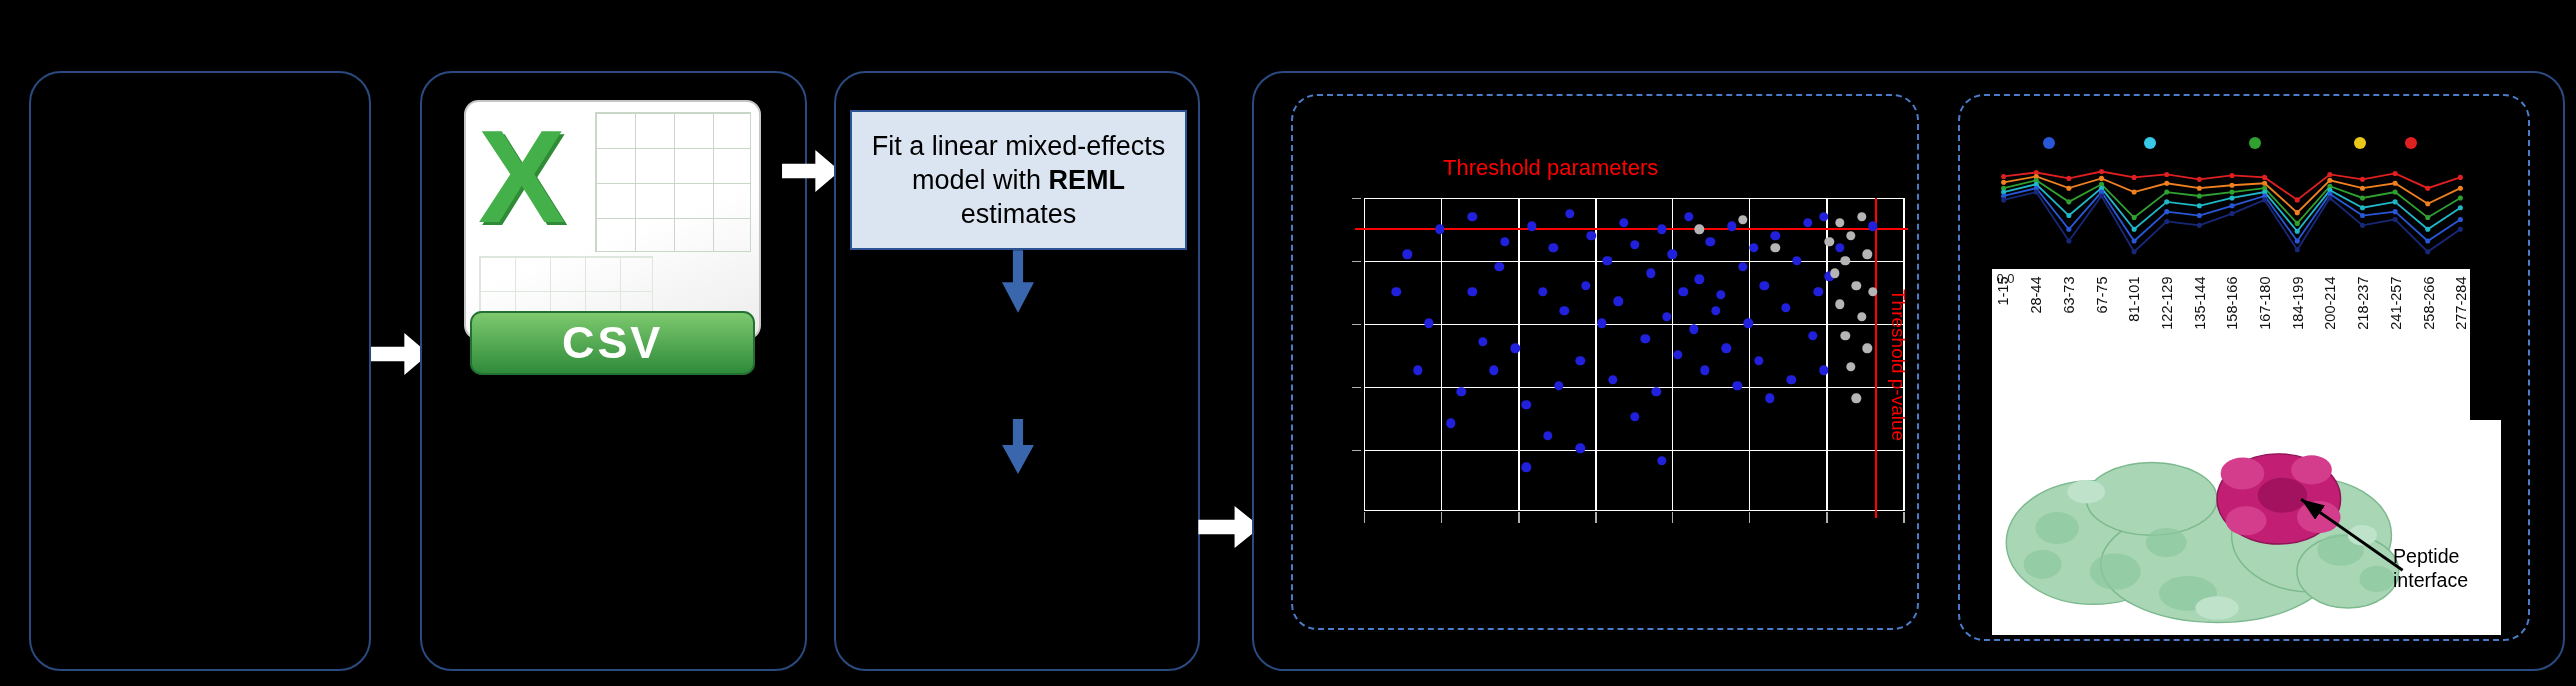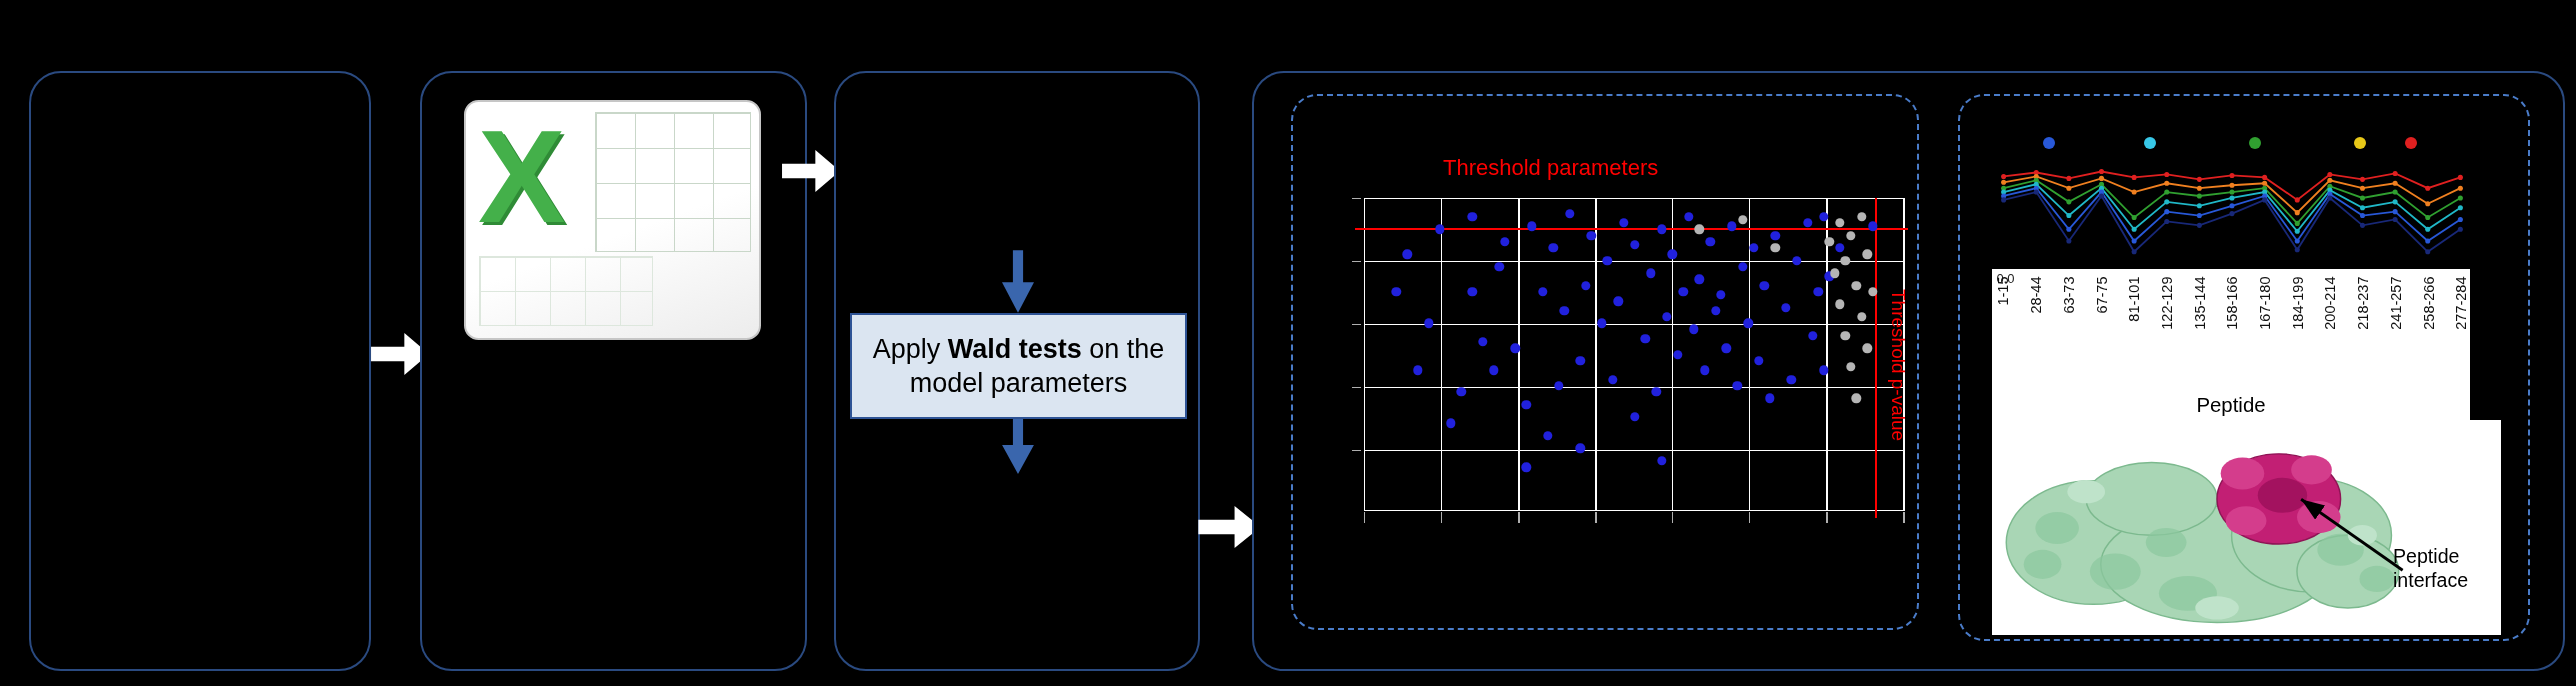--- a/index.html
+++ b/index.html
@@ -101,33 +101,34 @@
     <polygon points="0,19 46,19 46,0 80,29 46,58 46,39 0,39" fill="#ffffff"></polygon>
   </svg>
 
   <div class="box box2"></div>
   <div class="csv-icon">
     <div class="csv-page">
       <div class="csv-grid"></div>
       <div class="csv-grid2"></div>
       <div class="csv-x">X</div>
     </div>
+    <div class="csv-banner">CSV</div>
   </div>
 
   <svg class="harrow a2" width="58" height="42" viewBox="0 0 80 58">
     <polygon points="0,19 46,19 46,0 80,29 46,58 46,39 0,39" fill="#ffffff"></polygon>
   </svg>
 
   <div class="box box3"></div>
+  <div class="step step1">
+    <div><span>Fit a linear mixed-effects model with </span><b>REML</b><span> estimates</span></div>
+  </div>
   <svg class="varrow va1" width="32" height="63" viewBox="0 0 44 86">
     <polygon points="15,0 29,0 29,44 44,44 22,86 0,44 15,44" fill="#3a66ad"></polygon>
   </svg>
-  <div class="step step2">
-    <div><span>Apply </span><b>Wald tests</b><span> on the model parameters</span></div>
-  </div>
   <svg class="varrow va2" width="32" height="55" viewBox="0 0 44 76">
     <polygon points="15,0 29,0 29,36 44,36 22,76 0,36 15,36" fill="#3a66ad"></polygon>
   </svg>
 
   <svg class="harrow a3" width="63" height="42" viewBox="0 0 86 58">
     <polygon points="0,19 50,19 50,0 86,29 50,58 50,39 0,39" fill="#ffffff"></polygon>
   </svg>
 
   <div class="box outbox"></div>
 
@@ -351,21 +352,20 @@
         <div class="peptide-label" style="left: 153px;">135-144</div>
         <div class="peptide-label" style="left: 185px;">158-166</div>
         <div class="peptide-label" style="left: 218px;">167-180</div>
         <div class="peptide-label" style="left: 251px;">184-199</div>
         <div class="peptide-label" style="left: 283px;">200-214</div>
         <div class="peptide-label" style="left: 316px;">218-237</div>
         <div class="peptide-label" style="left: 349px;">241-257</div>
         <div class="peptide-label" style="left: 382px;">258-266</div>
         <div class="peptide-label" style="left: 414px;">277-284</div>
       </div>
-    <div class="xlabel">Peptide</div>
   </div>
   <div class="protein-panel">
     <svg class="protein-svg" width="407" height="204" viewBox="0 0 560 280">
       <ellipse cx="130" cy="160" rx="120" ry="85" fill="#a9d6b5" stroke="#7cb98e" stroke-width="2"></ellipse>
       <ellipse cx="300" cy="190" rx="160" ry="80" fill="#a9d6b5" stroke="#7cb98e" stroke-width="2"></ellipse>
       <ellipse cx="430" cy="150" rx="110" ry="78" fill="#a9d6b5" stroke="#7cb98e" stroke-width="2"></ellipse>
       <ellipse cx="210" cy="100" rx="90" ry="50" fill="#a9d6b5" stroke="#7cb98e" stroke-width="2"></ellipse>
       <ellipse cx="480" cy="200" rx="70" ry="50" fill="#a9d6b5" stroke="#7cb98e" stroke-width="2"></ellipse>
       <ellipse cx="80" cy="140" rx="30" ry="22" fill="#8cc79e" opacity="0.7"></ellipse>
       <ellipse cx="160" cy="200" rx="35" ry="25" fill="#8cc79e" opacity="0.7"></ellipse>

